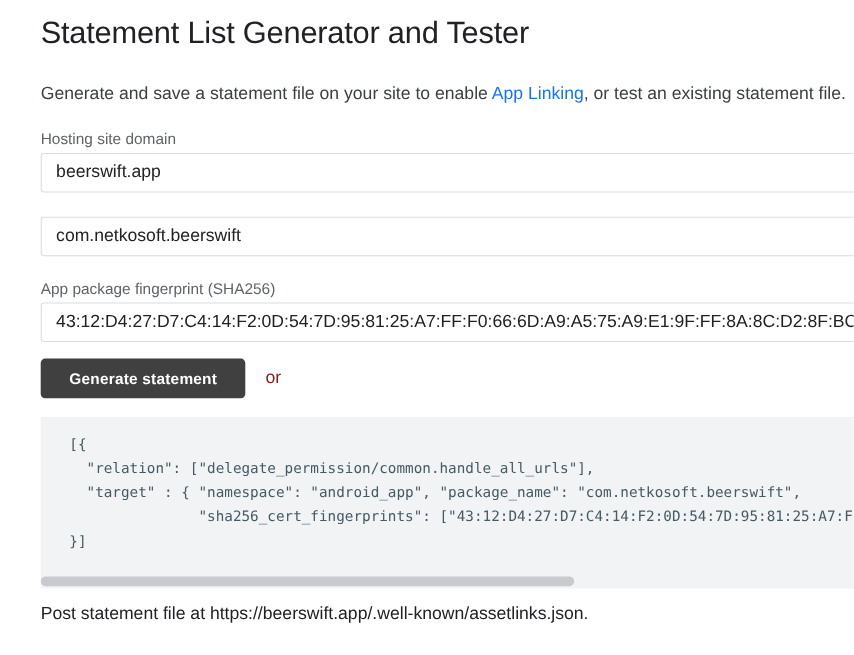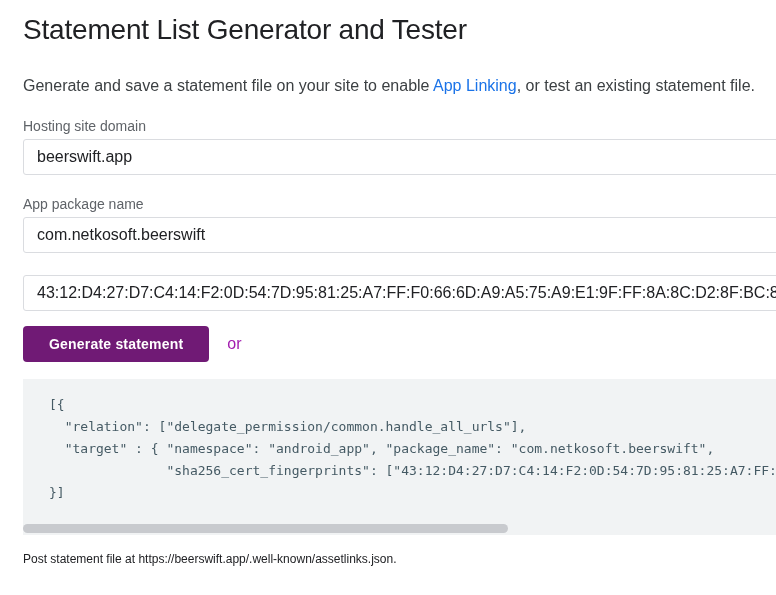--- a/index.html
+++ b/index.html
@@ -3,21 +3,21 @@
 <meta charset="utf-8">
 <style>
   * { box-sizing: border-box; }
   html, body {
     margin: 0; padding: 0;
     width: 776px; height: 595px;
     overflow: hidden;
     background: #ffffff;
     font-family: "Liberation Sans", sans-serif;
   }
-  .page { padding: 14px 0 0 23px; width: 716px; }
+  .page { padding: 14px 0 0 37px; width: 716px; }
 
   h1.page-title {
     margin: 0;
     font-size: 28px;
     line-height: 32px;
     font-weight: 400;
     color: #202124;
     letter-spacing: -0.2px;
     white-space: nowrap;
   }
@@ -58,35 +58,35 @@
     outline: none;
   }
 
   .actions {
     margin-top: 15px;
     display: flex;
     align-items: center;
   }
   .actions button {
     height: 36px;
-    background: #701a75;
+    background: #404040;
     color: #ffffff;
     border: none;
     border-radius: 4px;
     font-family: "Liberation Sans", sans-serif;
     font-size: 14px;
     font-weight: bold;
     letter-spacing: 0.2px;
     padding: 0 26px;
     cursor: pointer;
   }
   .actions .or-label {
     margin: 0 19px 0 18px;
     font-size: 16px;
-    color: #a21caf;
+    color: #7f1d1d;
   }
 
   .code-block {
     position: relative;
     margin-top: 17px;
     width: 990px;              
     height: 156px;
     background: #f1f3f4;
     padding: 15px 0 0 26px;
     overflow: hidden;
@@ -107,46 +107,46 @@
   .hscrollbar .thumb {
     position: absolute;
     left: 0; top: 0;
     width: 485px; height: 9px;
     background: #c8cace;
     border-radius: 5px;
   }
 
   p.footer-note {
     margin: 15px 0 0 0;
-    font-size: 12px;
+    font-size: 16px;
     line-height: 18px;
     color: #202124;
     white-space: nowrap;
   }
 </style>
 </head>
 <body>
 
 <div class="page">
 
   <h1 class="page-title">Statement List Generator and Tester</h1>
 
   <p class="intro"><span>Generate and save a statement file on your site to enable </span><a>App Linking</a><span>, or test an existing statement file.</span></p>
 
   <div class="field first">
     <label>Hosting site domain</label>
     <input type="text" value="beerswift.app" style="">
   </div>
 
   <div class="field">
-    <label>App package name</label>
     <input type="text" value="com.netkosoft.beerswift" style="">
   </div>
 
   <div class="field">
+    <label>App package fingerprint (SHA256)</label>
     <input type="text" value="43:12:D4:27:D7:C4:14:F2:0D:54:7D:95:81:25:A7:FF:F0:66:6D:A9:A5:75:A9:E1:9F:FF:8A:8C:D2:8F:BC:80" style="">
   </div>
 
   <div class="actions">
     <button>Generate statement</button>
     <span class="or-label">or</span>
   </div>
 
   <div class="code-block">
     <pre>[{

